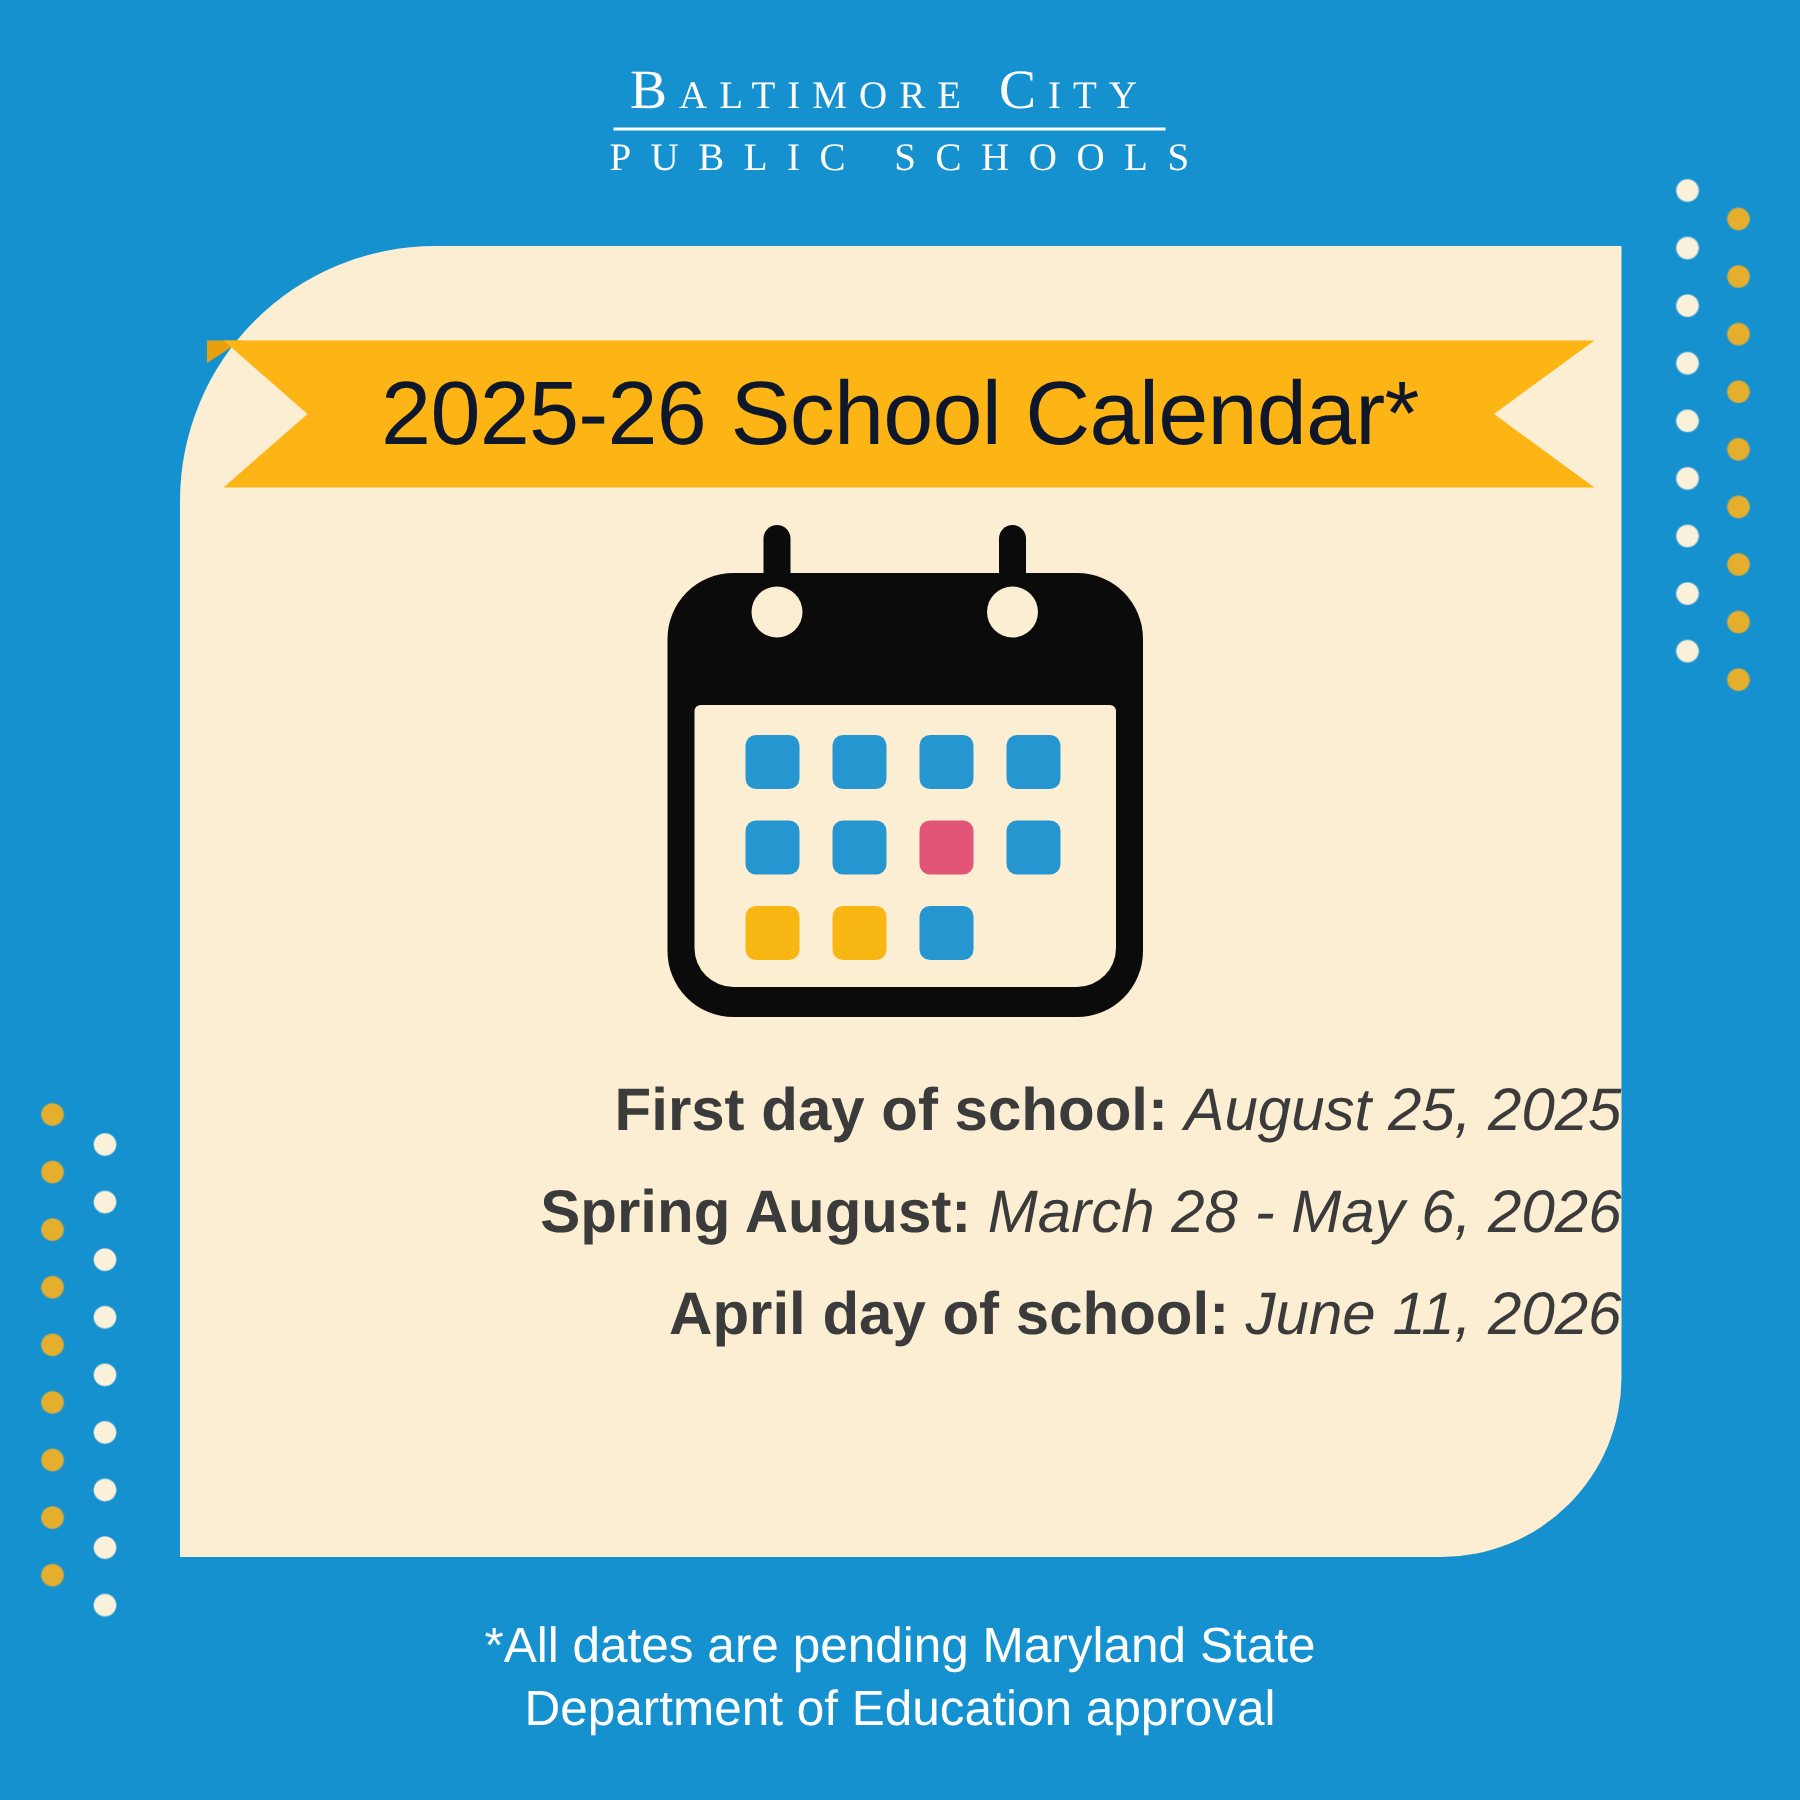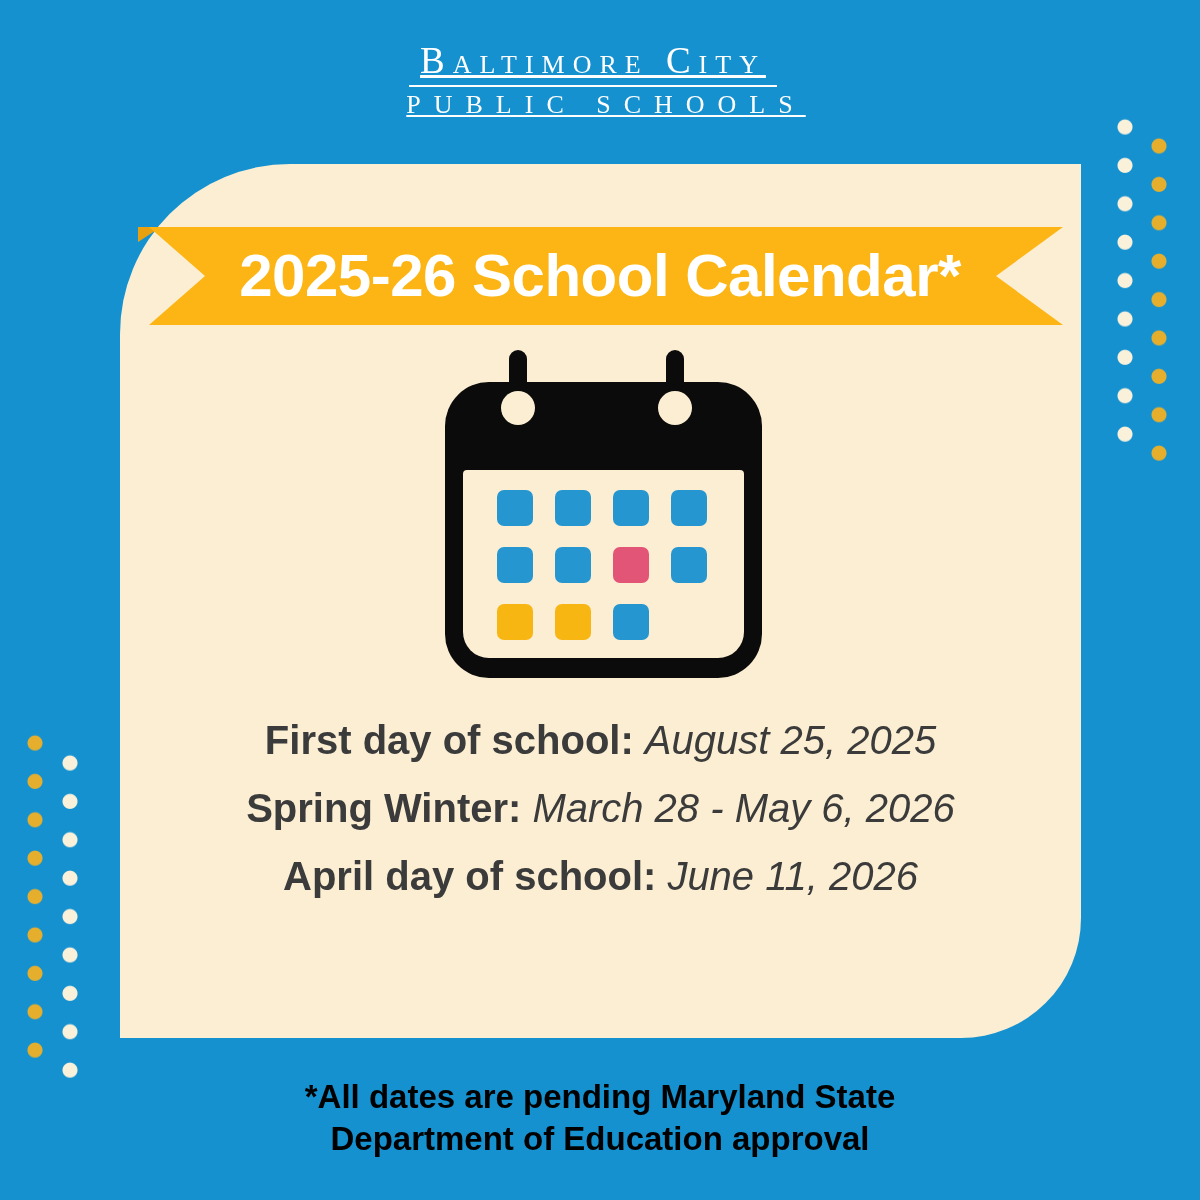--- a/index.html
+++ b/index.html
@@ -1,42 +1,42 @@
 <!DOCTYPE html>
 <html><head>
 <meta charset="utf-8">
 <style>
   html,body{margin:0;padding:0;background:#1591d0;}
   .page{
     position:relative;width:1200px;height:1200px;overflow:hidden;
     background:#1591d0;font-family:"Liberation Sans",sans-serif;
   }
   
-  .logo{position:absolute;top:42px;left:0;width:1186px;text-align:center;color:#ffffff;text-decoration:underline;}
+  .logo{position:absolute;top:42px;left:0;width:1186px;text-align:center;color:#ffffff;}
   .logo-line1{
     font-family:"Liberation Serif",serif;font-variant:small-caps;
     font-size:37px;letter-spacing:8px;line-height:38px;
   }
   .logo-rule{width:368px;height:2px;background:#ffffff;margin:5px auto 4px auto;}
   .logo-line2{
     font-family:"Liberation Serif",serif;
     font-size:26px;letter-spacing:13px;line-height:28px;padding-left:26px;
   }
   
   .card{
     position:absolute;left:120px;top:164px;width:961px;height:874px;
     background:#fbeed2;border-radius:170px 0 120px 0;
   }
   
   .ribbon{position:absolute;left:130px;top:220px;width:940px;height:110px;}
   .ribbon svg{position:absolute;left:0;top:0;}
   .ribbon-title{
     position:absolute;left:0;top:0;width:940px;height:110px;
     display:flex;align-items:center;justify-content:center;
-    font-size:60px;font-weight:bold;color:#ffffff;letter-spacing:-0.5px;
+    font-size:60px;font-weight:normal;color:#0f172a;letter-spacing:-0.5px;
   }
   
   .cal-icon{position:absolute;left:443px;top:348px;width:320px;height:332px;}
   .stem{position:absolute;width:18px;height:60px;border-radius:9px;background:#0b0b0b;top:2px;}
   .stem-l{left:66px;} .stem-r{left:223px;}
   .cal-body{
     position:absolute;left:2px;top:34px;width:317px;height:296px;
     background:#0b0b0b;border-radius:44px;
   }
   .cal-inner{
@@ -45,27 +45,27 @@
   }
   .hole{position:absolute;width:34px;height:34px;border-radius:50%;background:#fbeed2;top:43px;}
   .hole-l{left:58px;} .hole-r{left:215px;}
   .cal-grid{
     position:absolute;left:54px;top:142px;
     display:grid;grid-template-columns:repeat(4,36px);grid-auto-rows:36px;gap:21px 22px;
   }
   .cal-sq{width:36px;height:36px;border-radius:7px;}
   
   .dates{position:absolute;left:120px;top:706px;width:961px;text-align:center;color:#3b3b3b;}
-  .date-line{height:68px;line-height:68px;font-size:40px;white-space:nowrap;}
+  .date-line{height:68px;line-height:68px;font-size:40px;white-space:nowrap;text-align:right;}
   .dl{font-weight:bold;}
   .dv{font-style:italic;margin-left:11px;}
   
   .footer{
     position:absolute;left:0;top:1076px;width:1200px;text-align:center;
-    color:#000000;font-weight:bold;font-size:33px;line-height:42px;
+    color:#ffffff;font-weight:normal;font-size:33px;line-height:42px;
   }
   
   .dots{position:absolute;width:16px;background-repeat:repeat-y;background-size:16px 38.4px;}
   .dots-cream{background-image:radial-gradient(circle at 8px 19px,#faf1da 7px,rgba(0,0,0,0) 8px);}
   .dots-gold{background-image:radial-gradient(circle at 8px 19px,#e5ae2d 7px,rgba(0,0,0,0) 8px);}
   .dots-r-white{left:1117px;top:108px;height:346px;}
   .dots-r-gold{left:1151px;top:127px;height:346px;}
   .dots-l-gold{left:27px;top:724px;height:346px;}
   .dots-l-white{left:62px;top:744px;height:346px;}
 </style>
@@ -110,21 +110,21 @@
         <div class="cal-sq" style="background: rgb(248, 182, 19);"></div>
         <div class="cal-sq" style="background: rgb(38, 150, 209);"></div>
       </div>
   </div>
 
   <div class="dates">
     <div class="date-line">
       <span class="dl">First day of school:</span><span class="dv">August 25, 2025</span>
     </div>
     <div class="date-line">
-      <span class="dl">Spring Winter:</span><span class="dv">March 28 - May 6, 2026</span>
+      <span class="dl">Spring August:</span><span class="dv">March 28 - May 6, 2026</span>
     </div>
     <div class="date-line">
       <span class="dl">April day of school:</span><span class="dv">June 11, 2026</span>
     </div>
   </div>
 
   <div class="footer">
     <div>*All dates are pending Maryland State</div>
     <div>Department of Education approval</div>
   </div>

